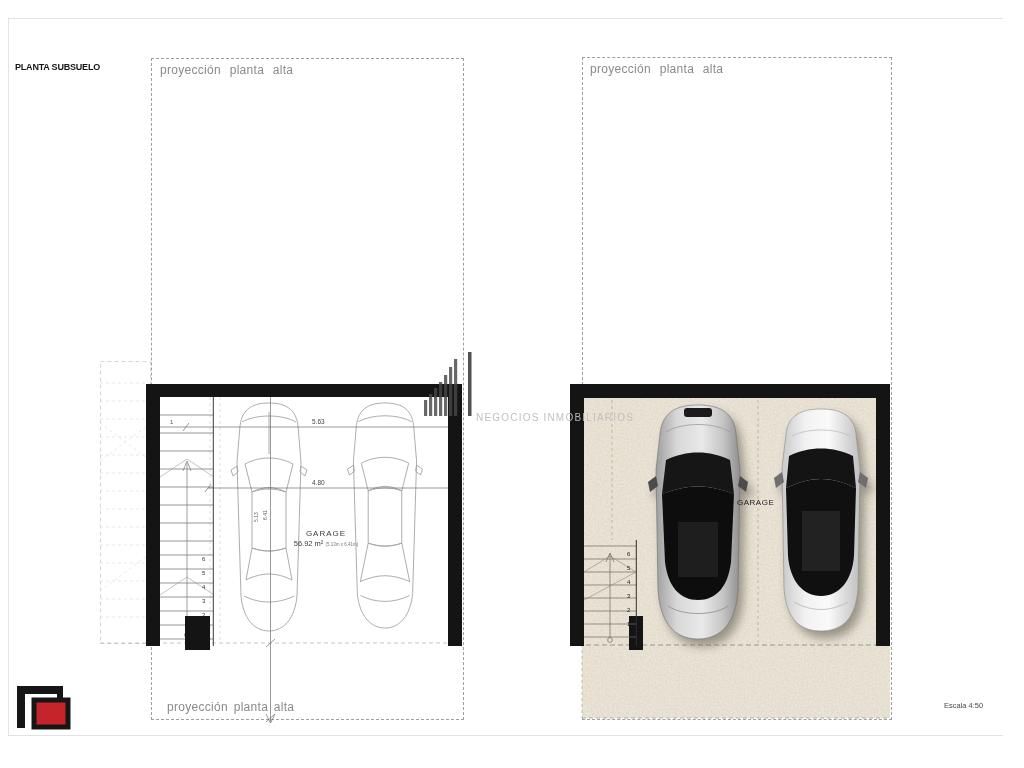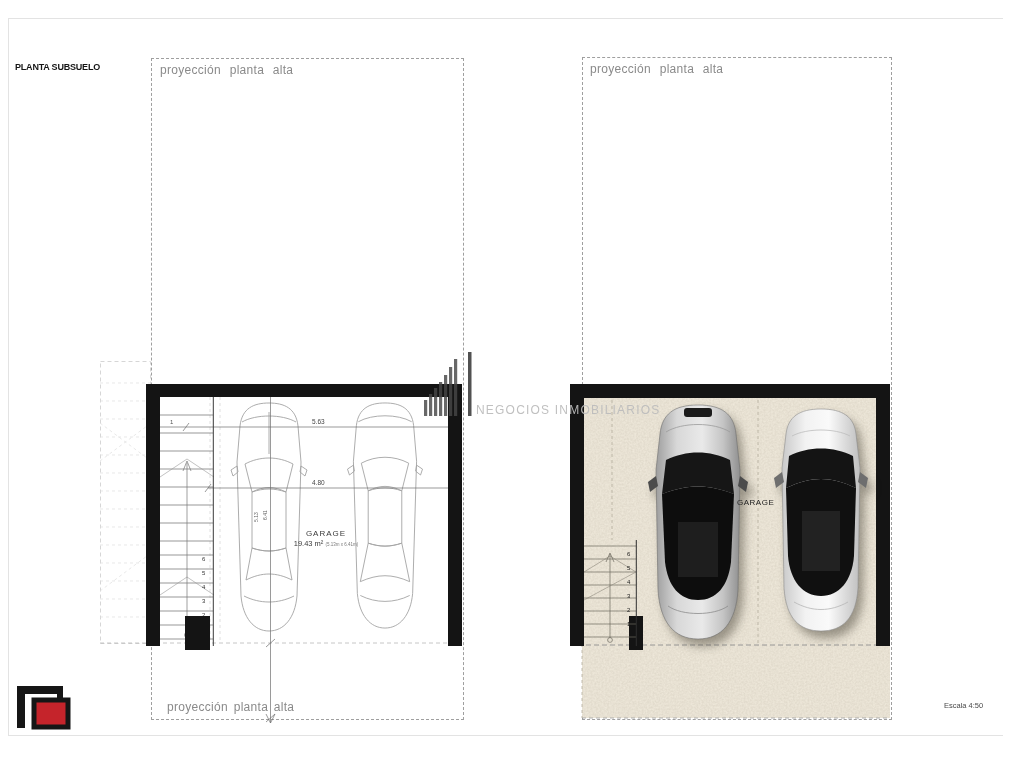--- a/index.html
+++ b/index.html
@@ -13,21 +13,21 @@
   .abs{position:absolute;}
   .garage-caption{position:absolute;left:288px;top:529px;width:76px;text-align:center;color:#3a3a3a;}
   .garage-caption .g1{font-size:8px;letter-spacing:1px;}
   .garage-caption .g2{font-size:7.5px;margin-top:1px;white-space:nowrap;}
   .garage-caption .g3{font-size:4.5px;color:#7a7a7a;}
   .garage-label-right{position:absolute;left:737px;top:498px;font-size:8px;color:#222;letter-spacing:0.5px;}
   .escala{position:absolute;left:944px;top:701px;font-size:7.5px;color:#4a4a4a;}
   .watermark{position:absolute;left:424px;top:350px;width:210px;height:70px;pointer-events:none;}
   .wm-brand{position:absolute;left:50px;top:-10px;font-family:"Liberation Serif",serif;font-size:58px;
             color:#b8b8b8;letter-spacing:3px;line-height:58px;opacity:0.92;}
-  .wm-sub{position:absolute;left:52px;top:53px;font-size:12px;color:#bdbdbd;letter-spacing:1.2px;white-space:nowrap;opacity:0.95;}
+  .wm-sub{position:absolute;left:52px;top:62px;font-size:10px;color:#bdbdbd;letter-spacing:1.2px;white-space:nowrap;opacity:0.95;}
   .car-shadow{filter:drop-shadow(5px 7px 5px rgba(45,40,28,0.42));}
   svg{display:block;}
 </style>
 </head>
 <body>
 
 <div class="sheet">
 
   <div class="frame"></div>
 
@@ -151,21 +151,21 @@
   </svg>
 
   <div class="wall" style="left:146px;top:384px;width:316px;height:13px;"></div>
   <div class="wall" style="left:146px;top:384px;width:14px;height:262px;"></div>
   <div class="wall" style="left:448px;top:384px;width:14px;height:262px;"></div>
   <div class="wall" style="left:185px;top:616px;width:25px;height:34px;"></div>
 
   <div class="garage-caption">
     <div class="g1">GARAGE</div>
     <div class="g2">
-      <span>19.43 m²</span>
+      <span>56.92 m²</span>
       <span class="g3">(5.13m x 6.41m)</span>
     </div>
   </div>
 
   <div class="dashed-box" style="left:582px;top:57px;width:308px;height:661px;"></div>
   <div class="proj-label" style="left:590px;top:62px;">proyección planta alta</div>
 
   <svg class="abs" style="left:582px;top:397px;" width="308" height="321" viewBox="0 0 308 321">
     <defs>
       <filter id="speck" x="0" y="0" width="100%" height="100%">

